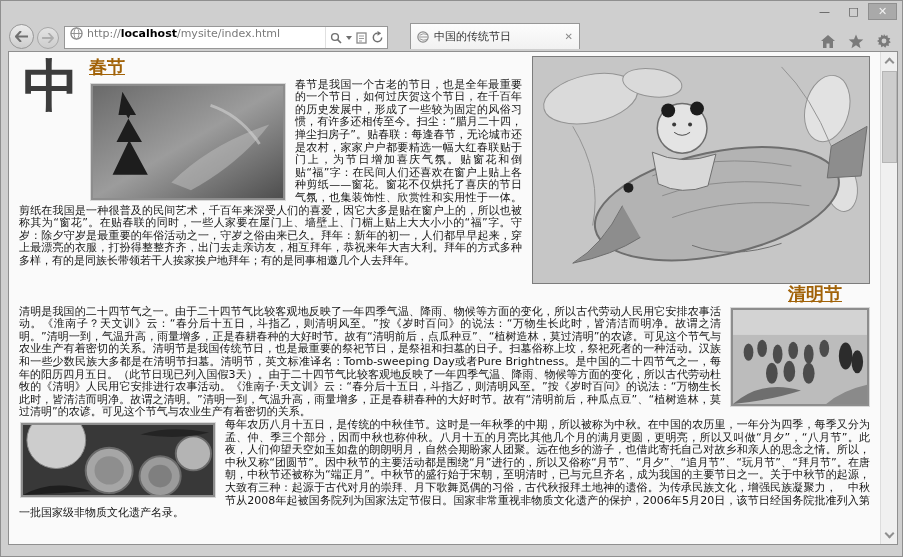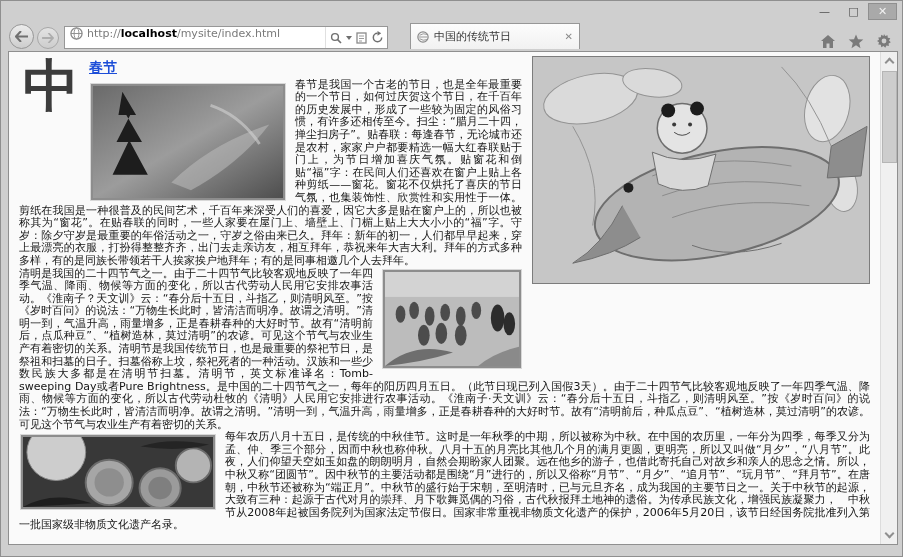--- a/index.html
+++ b/index.html
@@ -51,21 +51,21 @@
   .sb-thumb { position:absolute; top:2px; left:1px; width:15px; height:92px; background:#cdcdcd; border:1px solid #b5b5b5; }
   
   .dropcap { float:left; font-size:56px; line-height:54px; font-weight:bold; color:#3c3c3c;
     font-family:"DejaVu Serif", serif; margin:2px 10px 2px 4px; }
   .fish-img { float:right; width:338px; height:228px; margin:0 0 4px 10px;
     border:1px solid #7c7c7c; background:#c6c6c6; }
   .sec-img { background:#888; border:2px solid #8d8d8d; outline:1px solid #d8d8d8; }
   .img-spring { float:left; width:194px; height:116px; margin:5px 10px 3px 2px; }
   .img-qingming { float:right; width:138px; height:98px; margin:2px 1px 4px 10px; }
   .img-autumn { float:left; width:194px; height:74px; margin:4px 10px 2px 2px; }
-  h3.sec-h { font-size:14px; font-weight:bold; color:#1d4ed8; text-decoration:underline; margin:5px 0 5px 0; }
+  h3.sec-h { font-size:18px; font-weight:bold; color:#a16207; text-decoration:underline; margin:5px 0 5px 0; }
   h3.h-right { text-align:right; clear:right; margin-right:28px; }
   h3.h-autumn { clear:both; padding-top:4px; }
   p.body-text { margin:0; }
   .intro-wrap { margin-bottom:2px; }
 </style>
 </head>
 <body>
 
 <div class="window">
 
@@ -176,20 +176,21 @@
               <stop offset="1" stop-color="#4e4e4e"></stop>
             </linearGradient>
           </defs>
         <rect width="194" height="116" fill="url(#g1)"></rect>
         <path d="M30 6 L44 30 L34 30 L50 58 L38 58 L56 92 L20 92 L36 58 L24 58 L38 30 L26 30 Z" fill="#1d1d1d"></path>
         <path d="M80 100 Q120 60 180 40 Q150 80 100 108" fill="#bdbdbd" opacity="0.55"></path>
         <path d="M120 20 Q150 30 170 60" stroke="#d2d2d2" stroke-width="3" fill="none" opacity="0.6"></path>
       </svg>
       <p class="body-text">春节是我国一个古老的节日，也是全年最重要的一个节日，如何过庆贺这个节日，在千百年的历史发展中，形成了一些较为固定的风俗习惯，有许多还相传至今。扫尘：“腊月二十四，掸尘扫房子”。贴春联：每逢春节，无论城市还是农村，家家户户都要精选一幅大红春联贴于门上，为节日增加喜庆气氛。贴窗花和倒贴“福”字：在民间人们还喜欢在窗户上贴上各种剪纸——窗花。窗花不仅烘托了喜庆的节日气氛，也集装饰性、欣赏性和实用性于一体。剪纸在我国是一种很普及的民间艺术，千百年来深受人们的喜爱，因它大多是贴在窗户上的，所以也被称其为“窗花”。在贴春联的同时，一些人家要在屋门上、墙壁上、门楣上贴上大大小小的“福”字。守岁：除夕守岁是最重要的年俗活动之一，守岁之俗由来已久。拜年：新年的初一，人们都早早起来，穿上最漂亮的衣服，打扮得整整齐齐，出门去走亲访友，相互拜年，恭祝来年大吉大利。拜年的方式多种多样，有的是同族长带领若干人挨家挨户地拜年；有的是同事相邀几个人去拜年。</p>
 
+      <h3 class="sec-h h-right">清明节</h3>
       <svg class="sec-img img-qingming" viewBox="0 0 138 98" preserveAspectRatio="none">
         <rect width="138" height="98" fill="#bcbcbc"></rect>
         <rect width="138" height="26" fill="#d3d3d3"></rect>
         <g fill="#4c4c4c">
           <ellipse cx="16" cy="44" rx="5" ry="9"></ellipse>
             <ellipse cx="30" cy="40" rx="5" ry="9"></ellipse>
             <ellipse cx="46" cy="46" rx="5" ry="10"></ellipse>
           <ellipse cx="62" cy="42" rx="5" ry="9"></ellipse>
             <ellipse cx="78" cy="46" rx="5" ry="10"></ellipse>
             <ellipse cx="94" cy="40" rx="5" ry="9"></ellipse>

